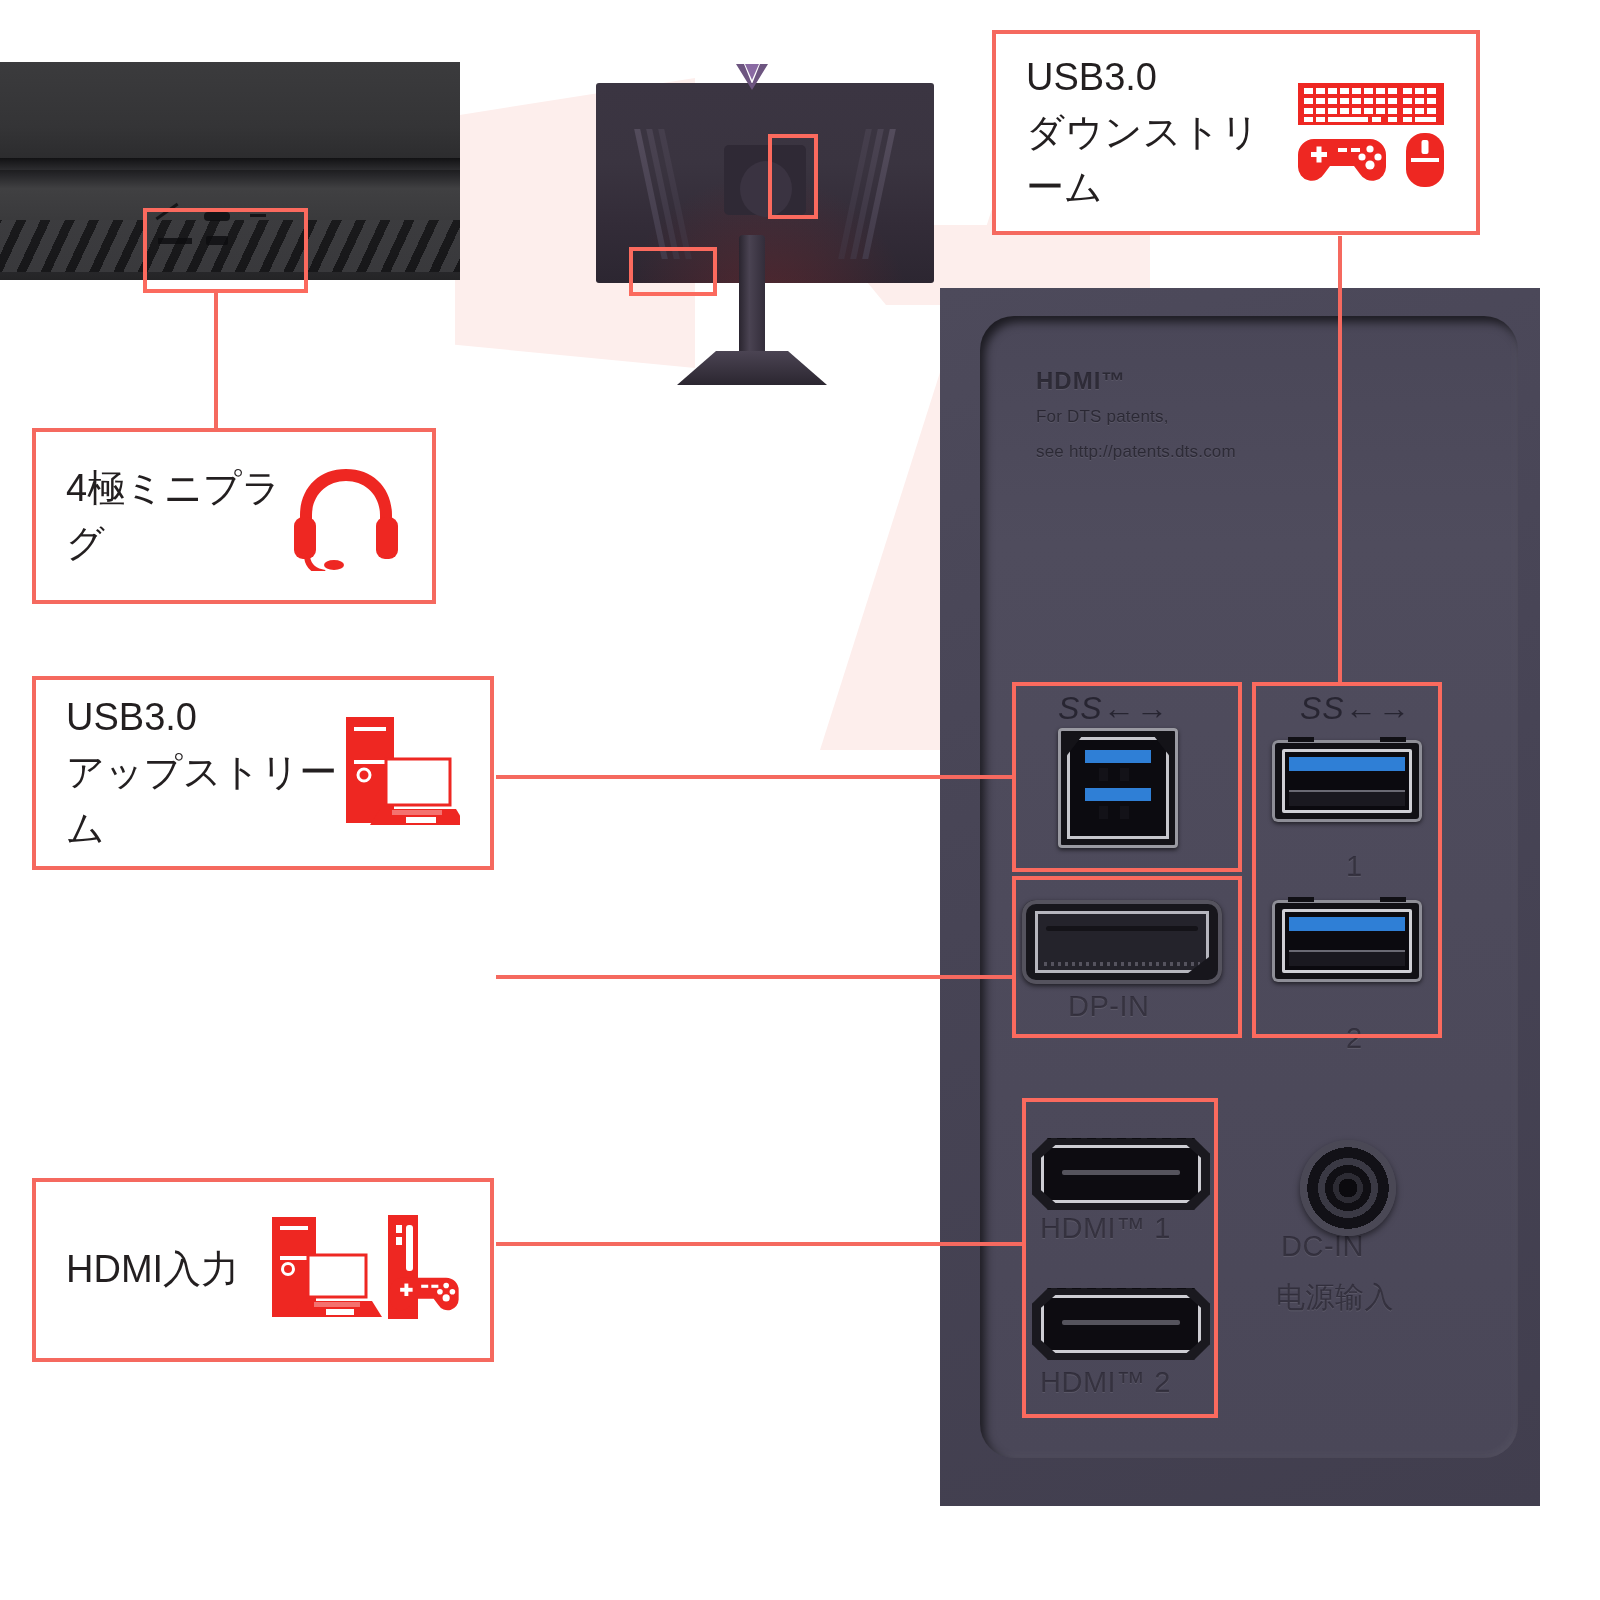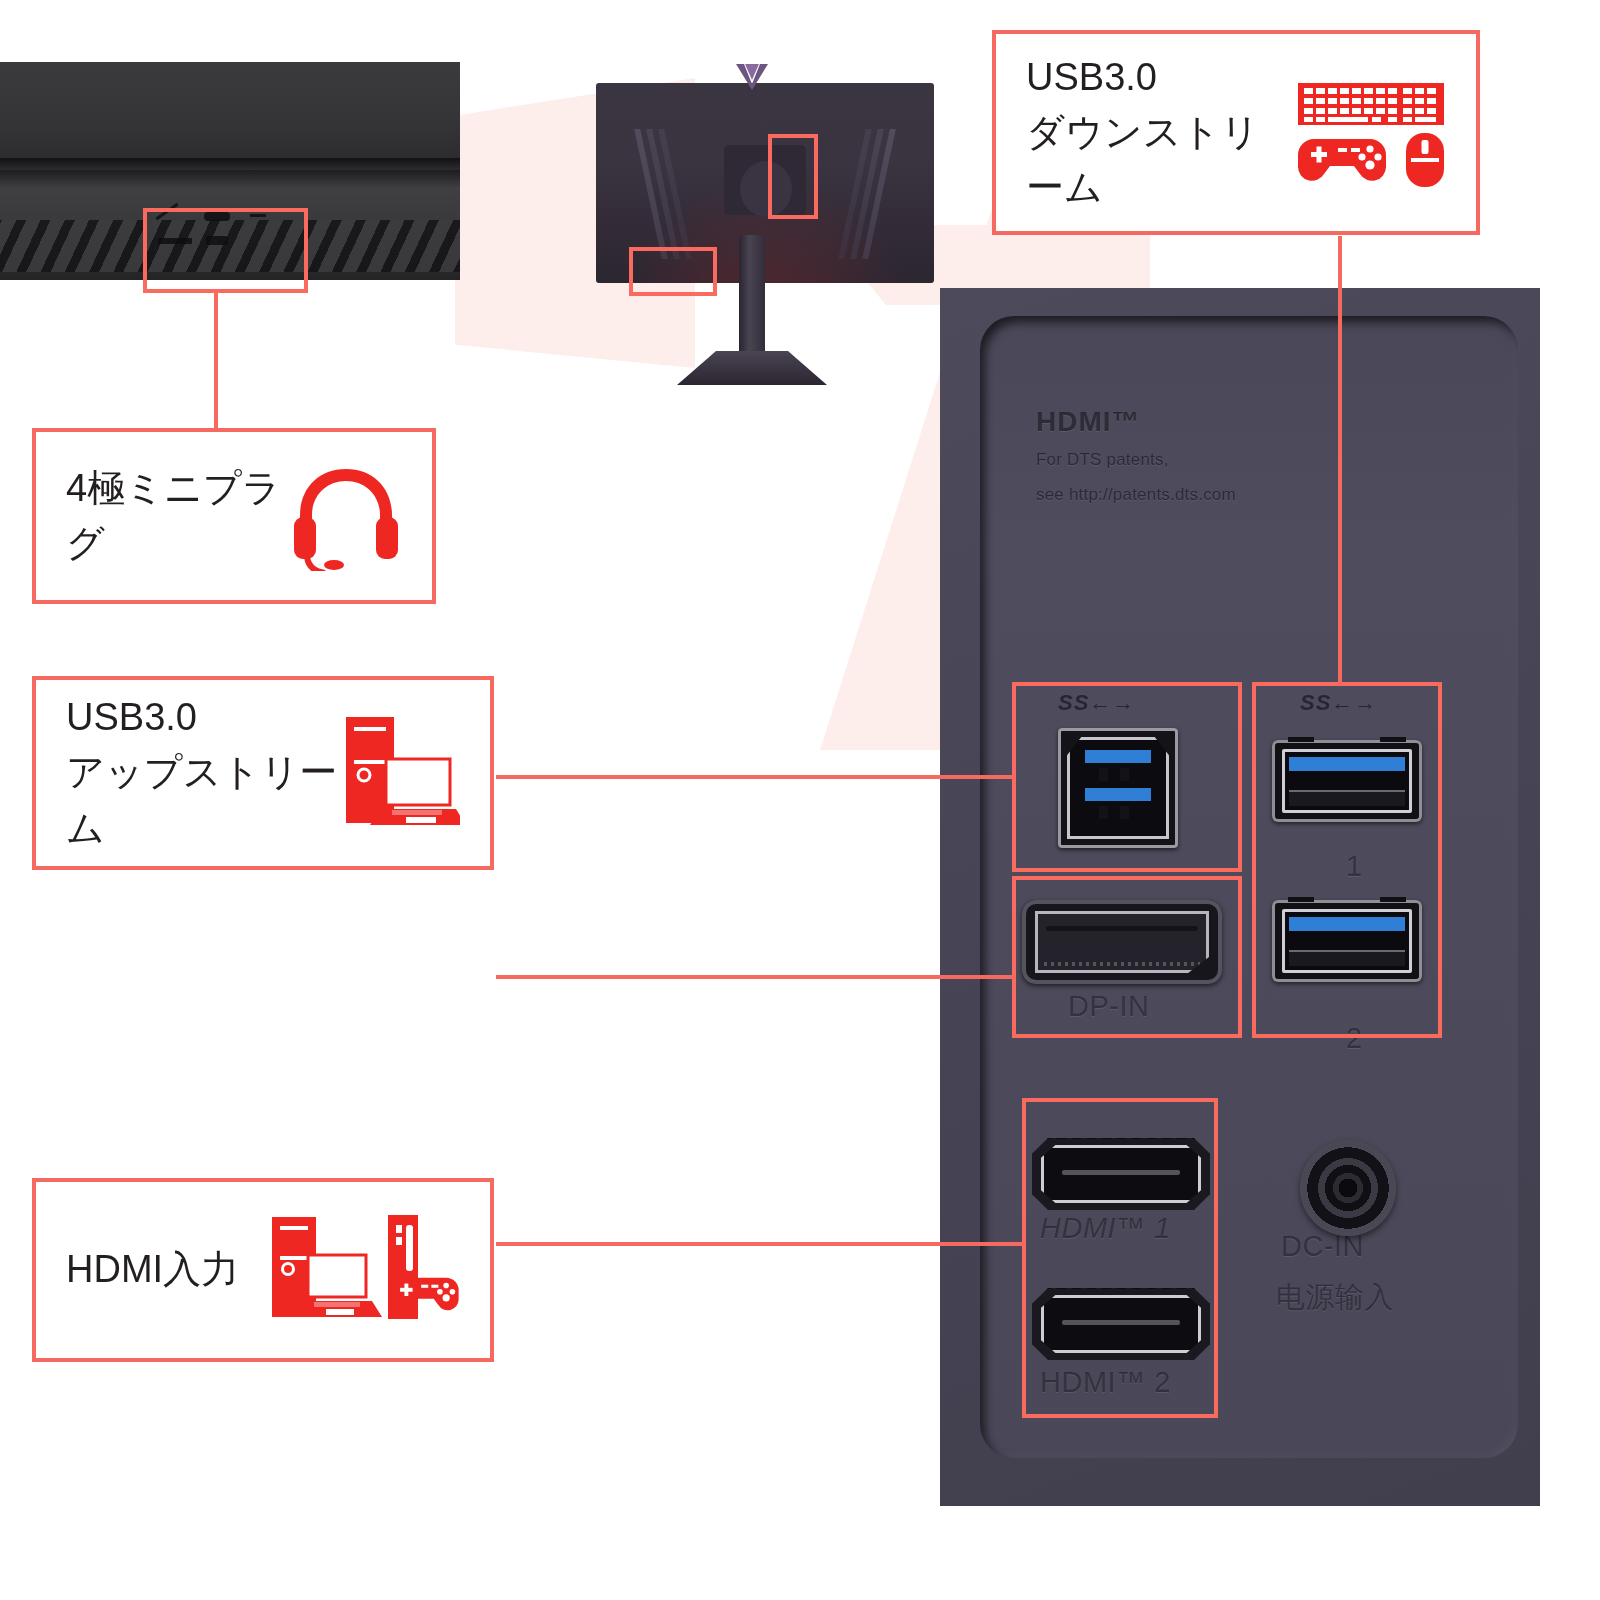--- a/index.html
+++ b/index.html
@@ -151,37 +151,37 @@
       inset -3px -3px 7px rgba(255,255,255,.05);
   }
   #emboss {
     position: absolute;
     left: 96px; top: 78px;
     color: rgba(20,18,26,.62);
     text-shadow: 0 1px 0 rgba(255,255,255,.08);
     line-height: 1.25;
     user-select: none;
   }
-  #emboss .hdmi-mark { font-size: 28px; letter-spacing: 1px; font-weight: 700; font-family:"Liberation Sans", sans-serif;margin-top:38px; }
+  #emboss .hdmi-mark { font-size: 24px; letter-spacing: 1px; font-weight: 700; font-family:"Liberation Sans", sans-serif; }
   #emboss .dts { font-size: 17px; margin-top: 10px; letter-spacing: .2px;}
 
   .port-label {
     position: absolute;
     color: rgba(30,27,38,.62);
     font-size: 29px;
     letter-spacing: .5px;
     text-shadow: 0 1px 0 rgba(255,255,255,.09);
     white-space: nowrap;
   }
   .ss-mark {
     position: absolute;
     color: rgba(25,22,33,.72);
-    font-size: 22px;
+    font-size: 32px;
     font-style: italic;
-    font-weight: 700;
+    font-weight: 400;
     letter-spacing: 1px;
   }
 
   
   #usbb {
     position:absolute; left: 1058px; top: 728px; width: 120px; height: 120px;
     background:#141318; border-radius:4px; z-index:4;
     box-shadow: inset 0 0 0 3px #9a9aa2, 0 2px 4px rgba(0,0,0,.6);
     padding: 9px;
   }
@@ -352,21 +352,21 @@
       <div class="dts">For DTS patents,</div>
       <div class="dts" style="margin-top:14px">see http://patents.dts.com</div>
     </div>
 
     <div class="ss-mark" style="left:118px; top:402px;">SS←→</div>
     <div class="ss-mark" style="left:360px; top:402px;">SS←→</div>
 
     <div class="port-label" style="left:128px; top:702px;">DP-IN</div>
     <div class="port-label" style="left:406px; top:562px;">1</div>
     <div class="port-label" style="left:406px; top:734px;">2</div>
-    <div class="port-label" style="left:100px; top:924px;font-style:italic;">HDMI™ 1</div>
+    <div class="port-label" style="left:100px; top:924px;">HDMI™ 1</div>
     <div class="port-label" style="left:100px; top:1078px;">HDMI™ 2</div>
     <div class="port-label" style="left:341px; top:942px;">DC-IN</div>
     <div class="port-label" style="left:336px; top:990px;">电源输入</div>
   </div>
 
   <div id="usbb">
     <div class="inner">
       <span class="bar top"></span>
       <span class="pin p1"></span>
         <span class="pin p2"></span>

